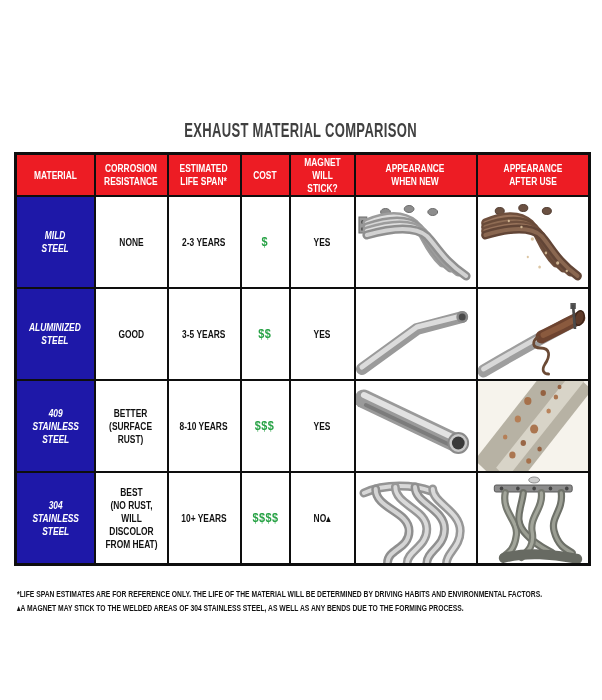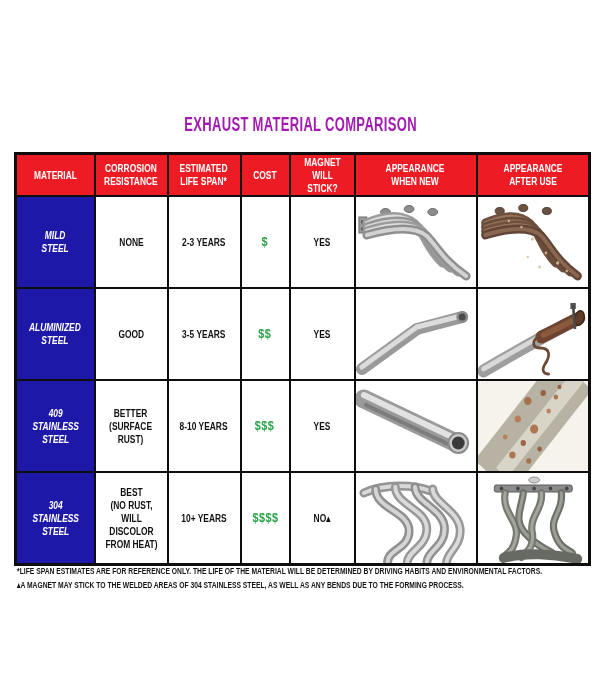--- a/index.html
+++ b/index.html
@@ -7,22 +7,22 @@
     width: 602px; height: 700px;
     font-family: "Liberation Sans", sans-serif;
     color: #111;
     position: relative;
     overflow: hidden;
   }
   .canvas { position: absolute; inset: 0; background: #fff; }
 
   
   .title {
-    position: absolute; top: 112px; left: 0; width: 602px;
-    text-align: center; font-size: 21px; font-weight: 700; color: #a21caf;
+    position: absolute; top: 118px; left: 0; width: 602px;
+    text-align: center; font-size: 21px; font-weight: 700; color: #404040;
     white-space: nowrap;
   }
   .title .squeeze {
     display: inline-block; transform: scaleX(0.62); transform-origin: center;
     letter-spacing: 0.5px;
   }
 
   
   table.cmp {
     position: absolute; top: 152px; left: 14px;
@@ -44,21 +44,21 @@
   td.photo { padding: 0; background: #fff; }
   td.photo svg { display: block; width: 100%; height: 90px; }
 
   .squeeze2 {
     display: inline-block; transform: scaleX(0.84); transform-origin: center;
     white-space: pre-line; line-height: 1.3; letter-spacing: 0;
   }
 
   
   .notes {
-    position: absolute; top: 564px; left: 17px; width: 574px;
+    position: absolute; top: 587px; left: 17px; width: 574px;
     font-size: 9px; font-weight: 700; color: #141414;
   }
   .note-line {
     white-space: nowrap; transform: scaleX(0.75); transform-origin: left center;
     line-height: 14px;
   }
 </style>
 </head>
 <body>
 

